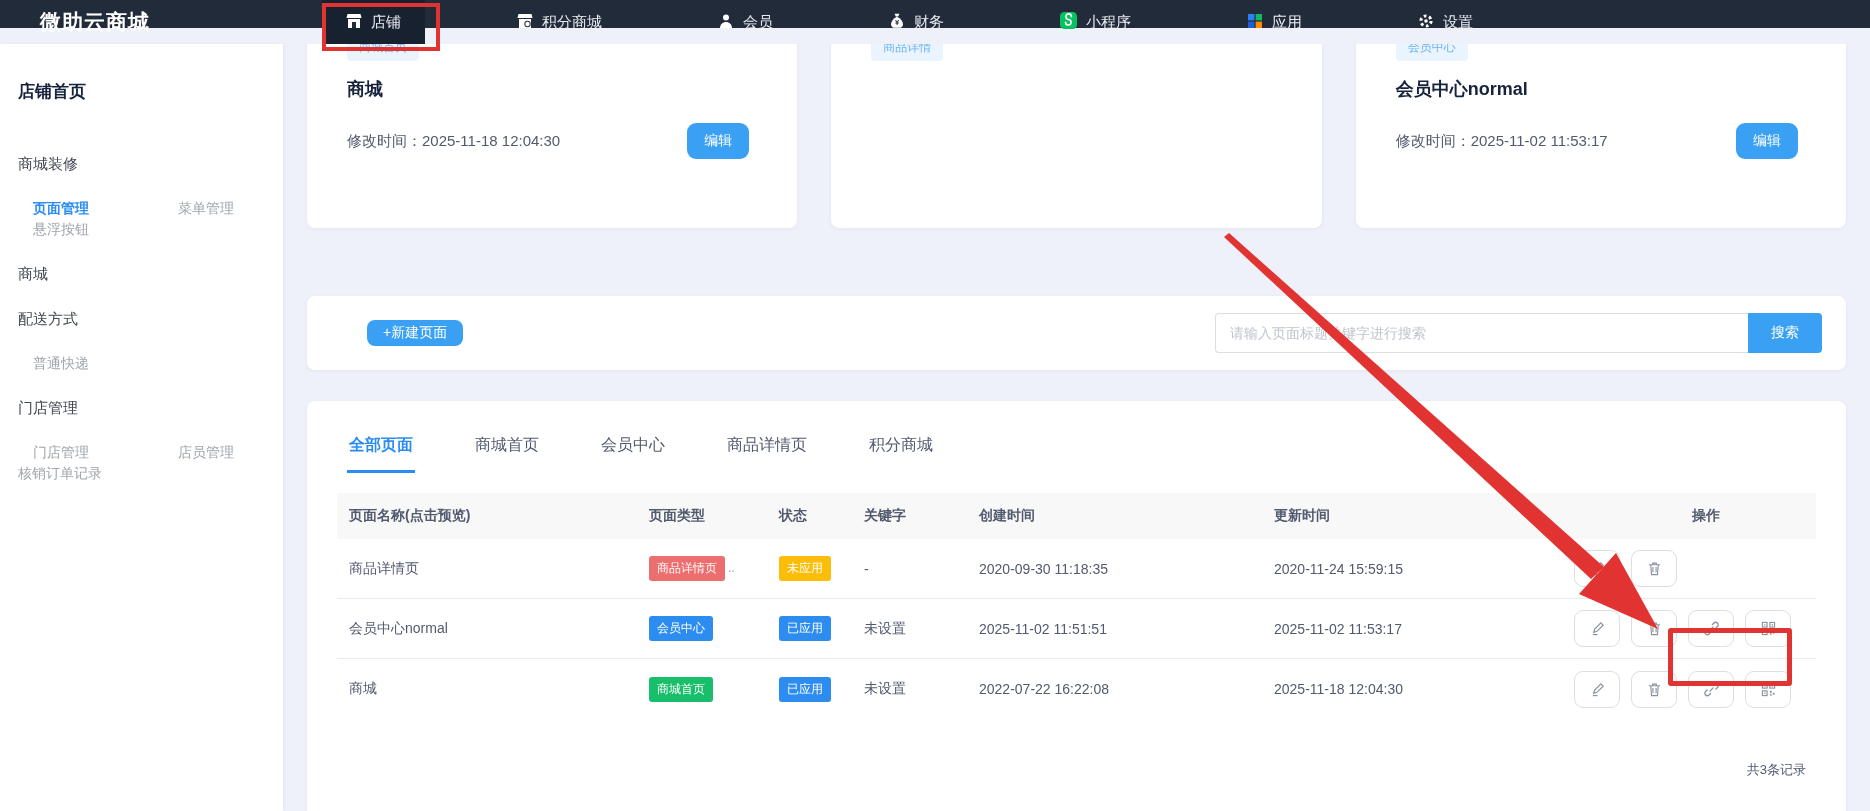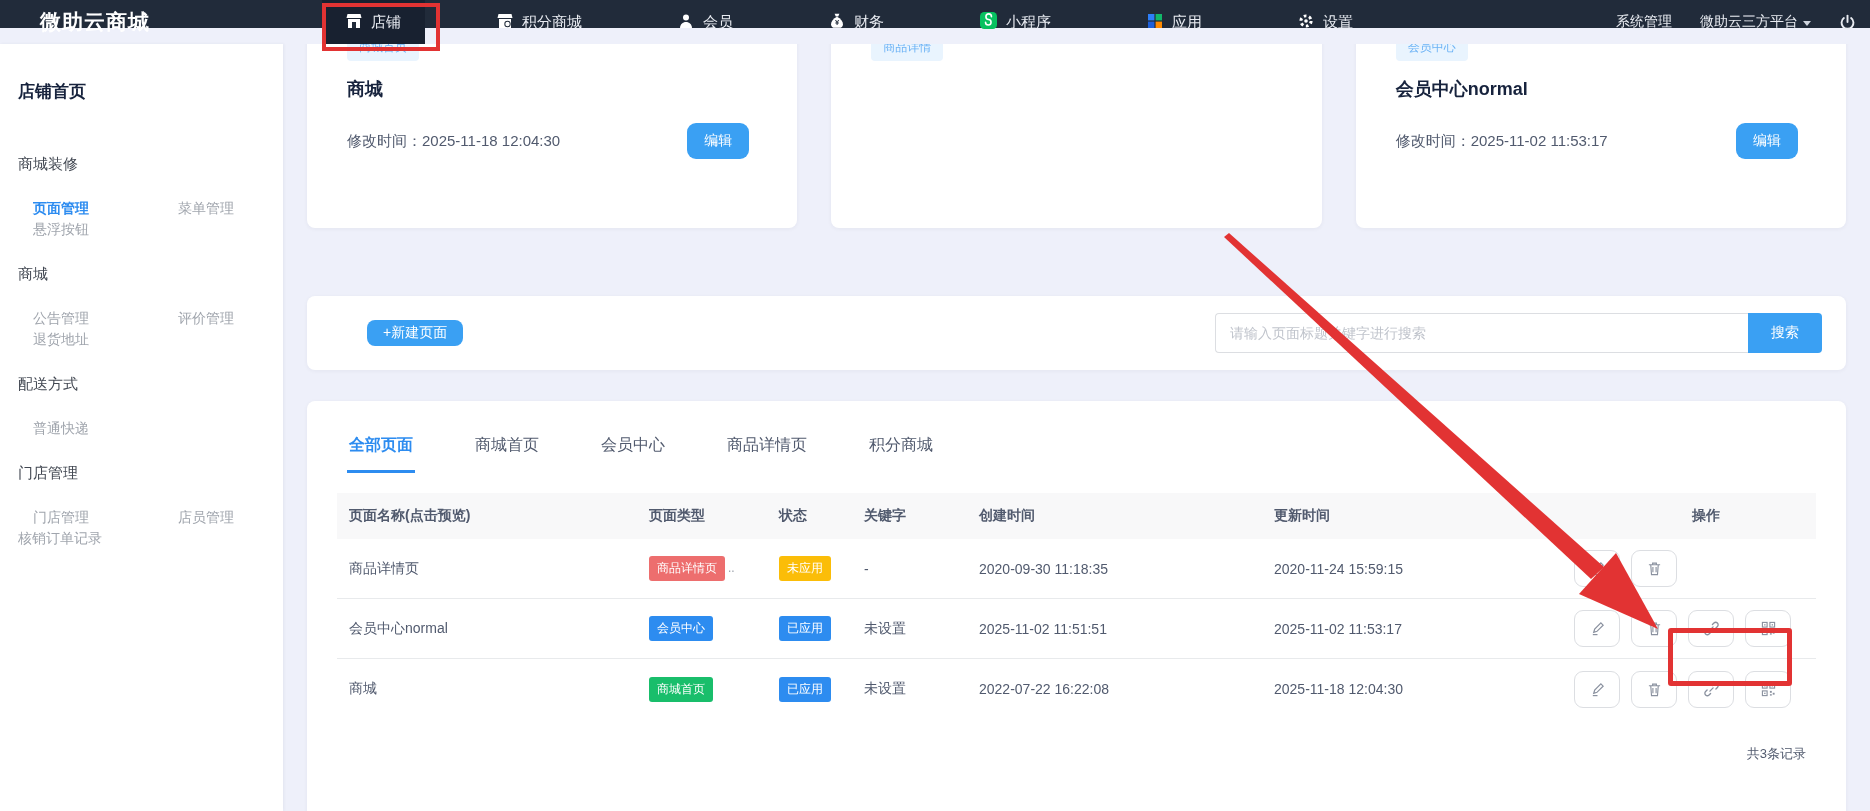--- a/index.html
+++ b/index.html
@@ -7,21 +7,21 @@
   body {
     font-family:"Liberation Sans","DejaVu Sans",sans-serif;
     background:#eef0fa; position:relative; overflow:hidden; color:#515a6e;
   }
 
   
   .navbar { position:absolute; top:0; left:0; width:1870px; height:28px;
     background:#212b3a; z-index:100; display:flex; align-items:center; }
   .logo { position:absolute; left:40px; top:0; height:44px; display:flex; align-items:center;
     color:#fff; font-size:21px; font-weight:bold; letter-spacing:1px; }
-  .nav-menu { position:absolute; left:322px; top:0; height:44px; display:flex; gap:48px; }
+  .nav-menu { position:absolute; left:322px; top:0; height:44px; display:flex; gap:68px; }
   .nav-item { display:flex; align-items:center; gap:9px; padding:0 24px; height:44px;
     color:#e9ecf2; font-size:15px; cursor:pointer; white-space:nowrap; }
   .nav-item.active { background:#182130; }
   .nav-item svg { flex:0 0 auto; }
   .nav-right { position:absolute; right:14px; top:0; height:44px; display:flex; align-items:center; gap:28px;
     color:#e9ecf2; font-size:14px; }
   .nav-right .link { cursor:pointer; display:flex; align-items:center; gap:5px; white-space:nowrap; }
   .caret-down { width:0; height:0; border-left:4px solid transparent; border-right:4px solid transparent;
     border-top:5px solid #cfd5de; display:inline-block; margin-top:2px; }
 
@@ -81,21 +81,21 @@
   .trow.bordered { border-bottom:1px solid #e8eaec; }
   .pill { display:inline-block; color:#fff; font-size:12px; padding:4px 8px; border-radius:3px; }
   .pill-red { background:#ed6e6e; }
   .pill-blue { background:#2d8cf0; }
   .pill-green { background:#19be6b; }
   .pill-yellow { background:#fbbd08; }
   .type-suffix { color:#9aa0aa; font-size:12px; margin-left:3px; }
   .actions-cell { display:flex; gap:11px; }
   .icon-btn { width:46px; height:37px; border:1px solid #dcdee2; background:#fff; border-radius:9px;
     display:flex; align-items:center; justify-content:center; color:#8a919f; cursor:pointer; }
-  .table-total { text-align:right; margin-top:26px; padding-right:10px; font-size:13px; color:#515a6e; }
+  .table-total { text-align:right; margin-top:42px; padding-right:10px; font-size:13px; color:#515a6e; }
 
   
   .anno-box-nav { position:absolute; left:322px; top:3px; width:118px; height:48px;
     border:4px solid #e23333; z-index:300; pointer-events:none; }
   .anno-box-actions { position:absolute; left:1668px; top:628px; width:124px; height:58px;
     border:5px solid #e23333; border-radius:3px; z-index:150; pointer-events:none; }
   .anno-arrow-svg { position:absolute; left:0; top:0; width:1870px; height:811px; z-index:150; pointer-events:none; }
 </style>
 </head>
 <body>
@@ -169,51 +169,33 @@
         <svg width="16" height="16" viewBox="0 0 16 16">
             <circle cx="8" cy="8" r="5" fill="none" stroke="#fff" stroke-width="3.2" stroke-dasharray="2.6 2.6"></circle>
             <circle cx="8" cy="8" r="3.4" fill="#212b3a"></circle>
             <circle cx="8" cy="8" r="1.8" fill="#fff"></circle>
           </svg>
       </span>
       <span>设置</span>
     </div>
   </div>
 
-  <div class="nav-right">
-    <span class="link">系统管理</span>
-    <span class="link">
-      <span>微助云三方平台</span>
-      <span class="caret-down"></span>
-    </span>
-    <span class="link">
-      <svg width="17" height="17" viewBox="0 0 16 16">
-          <path d="M8 1.5v6" stroke="#e9ecf2" stroke-width="1.8" stroke-linecap="round"></path>
-          <path d="M4.6 3.8a5.6 5.6 0 1 0 6.8 0" stroke="#e9ecf2" stroke-width="1.8" fill="none" stroke-linecap="round"></path>
-        </svg>
-    </span>
-  </div>
 </div>
 
 <div class="sidebar">
   <div class="side-home">店铺首页</div>
 
   <div class="side-group-title">商城装修</div>
   <div class="side-links">
     <span class="side-link active">页面管理</span>
     <span class="side-link">菜单管理</span>
     <span class="side-link">悬浮按钮</span>
   </div>
 
   <div class="side-group-title">商城</div>
-  <div class="side-links">
-    <span class="side-link">公告管理</span>
-    <span class="side-link">评价管理</span>
-    <span class="side-link">退货地址</span>
-  </div>
 
   <div class="side-group-title">配送方式</div>
   <div class="side-links">
     <span class="side-link">普通快递</span>
   </div>
 
   <div class="side-group-title">门店管理</div>
   <div class="side-links">
     <span class="side-link">门店管理</span>
     <span class="side-link">店员管理</span>

